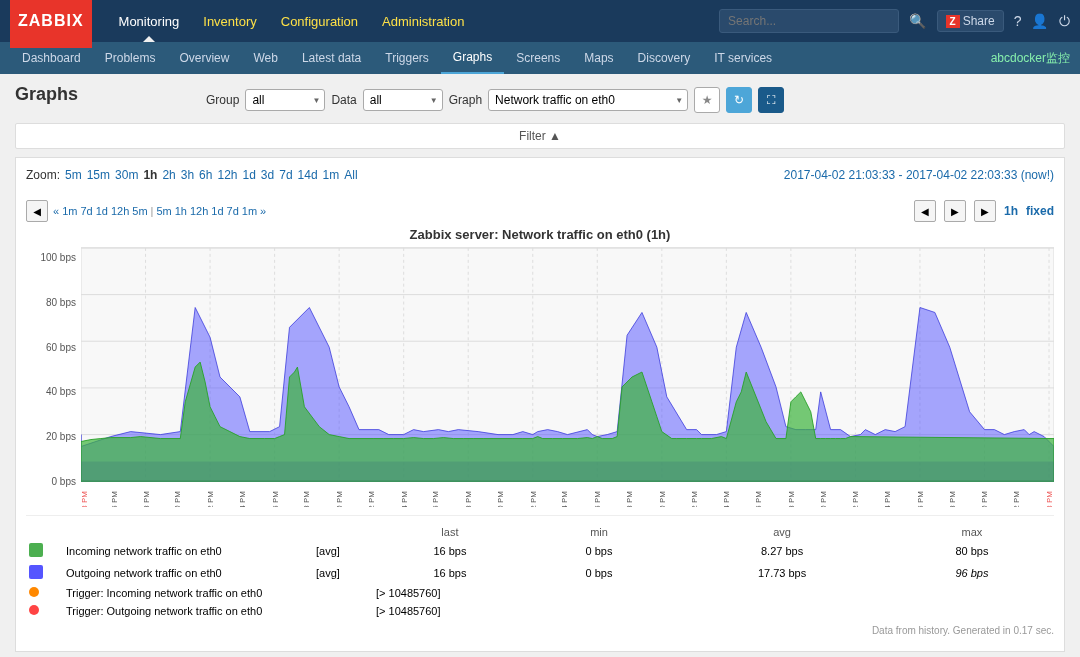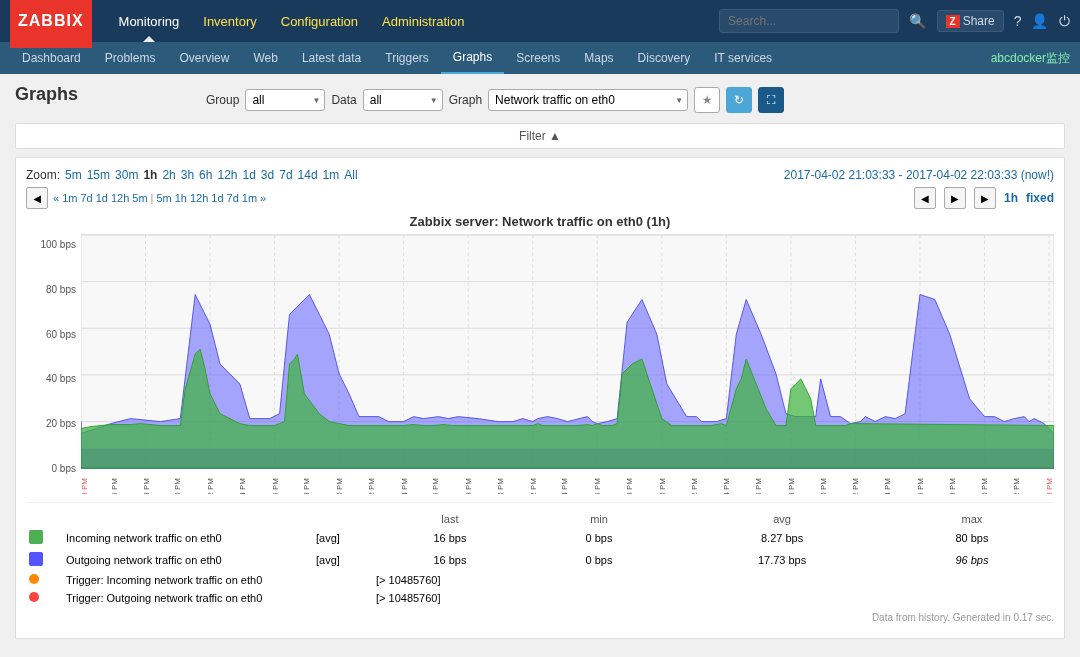--- a/index.html
+++ b/index.html
@@ -197,21 +197,21 @@
       background: white;
       border: 1px solid #ddd;
       padding: 10px;
     }
 
     
     .zoom-row {
       display: flex;
       align-items: center;
       justify-content: space-between;
-      margin-bottom: 5px;
+      margin-bottom: 18px;
     }
     .zoom-left {
       display: flex;
       align-items: center;
       gap: 5px;
     }
     .zoom-label { color: #333; font-size: 12px; }
     .zoom-link {
       color: #1a6aaa;
       cursor: pointer;

